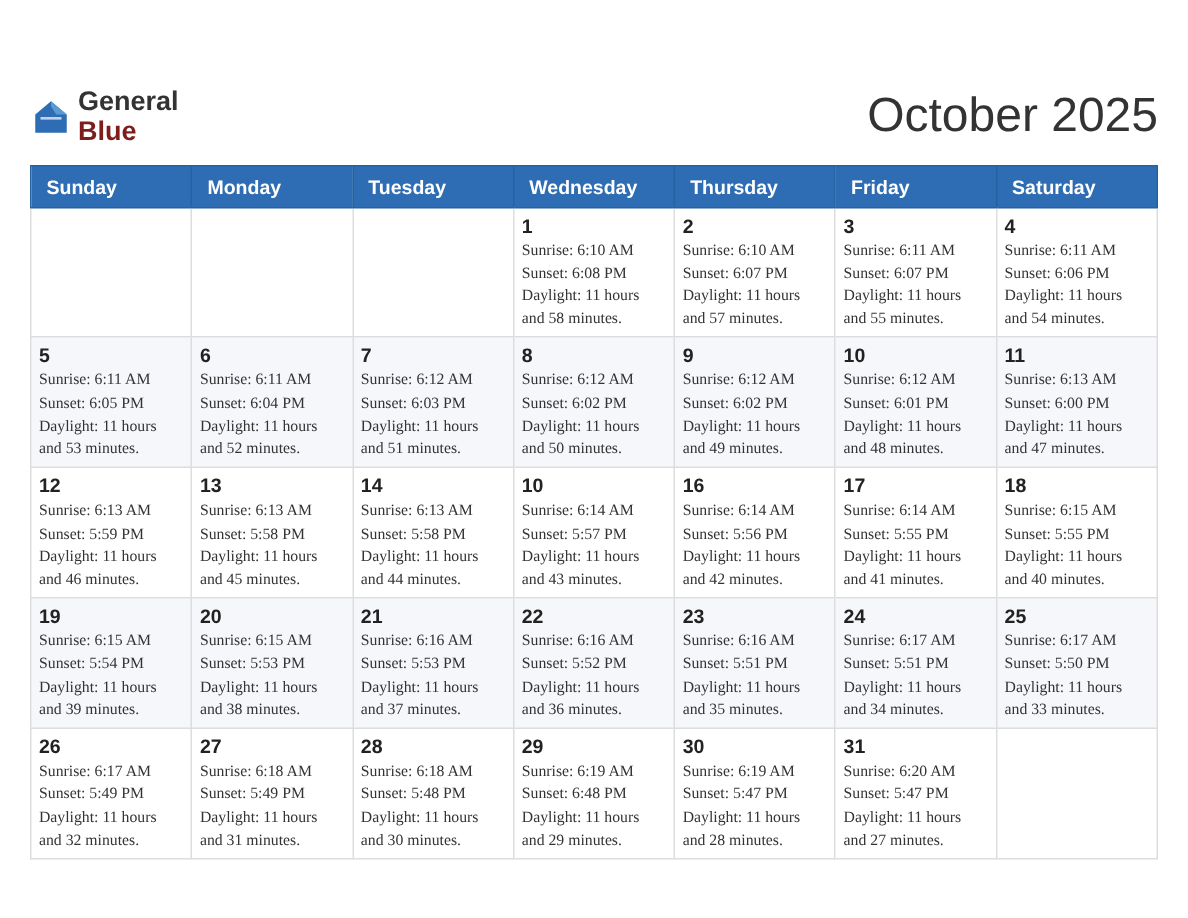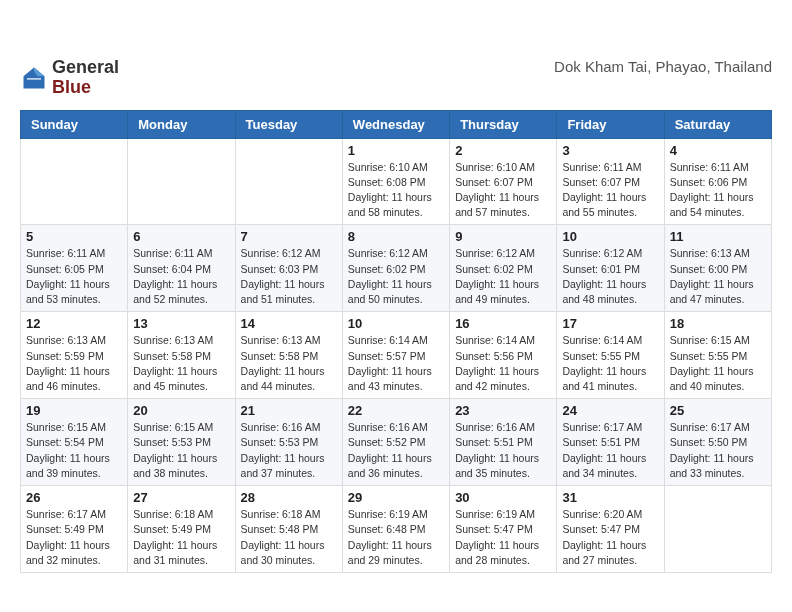--- a/index.html
+++ b/index.html
@@ -75,20 +75,21 @@
     .day-number {
       font-size: 13px;
       font-weight: bold;
       margin-bottom: 2px;
       color: #222;
     }
     .day-info {
       font-size: 10.5px;
       color: #333;
       line-height: 1.45;
+      font-family: Liberation Serif, serif;
     }
     .empty-cell {
       background: #fff !important;
     }
   </style>
 </head>
 <body>
 
 <div class="header-area">
   <div class="logo">
@@ -96,21 +97,21 @@
       <polygon points="16,4 28,14 28,28 4,28 4,14" fill="#2e6db4"></polygon>
       <polygon points="16,4 28,14 20,14 16,8" fill="#5b9bd5"></polygon>
       <rect x="8" y="16" width="16" height="2" fill="#fff" opacity="0.7"></rect>
     </svg>
     <div class="logo-text">
       <span class="logo-general">General</span><br>
       <span class="logo-blue">Blue</span>
     </div>
   </div>
   <div class="title-area">
-    <div class="location-title">Dok Kham Tai, Phayao, Thailand</div>
+    <div class="month-title">October 2025</div>
   </div>
 </div>
 
 <table class="calendar-table">
   <thead>
     <tr>
     <th>Sunday</th>
         <th>Monday</th>
         <th>Tuesday</th>
         <th>Wednesday</th>

